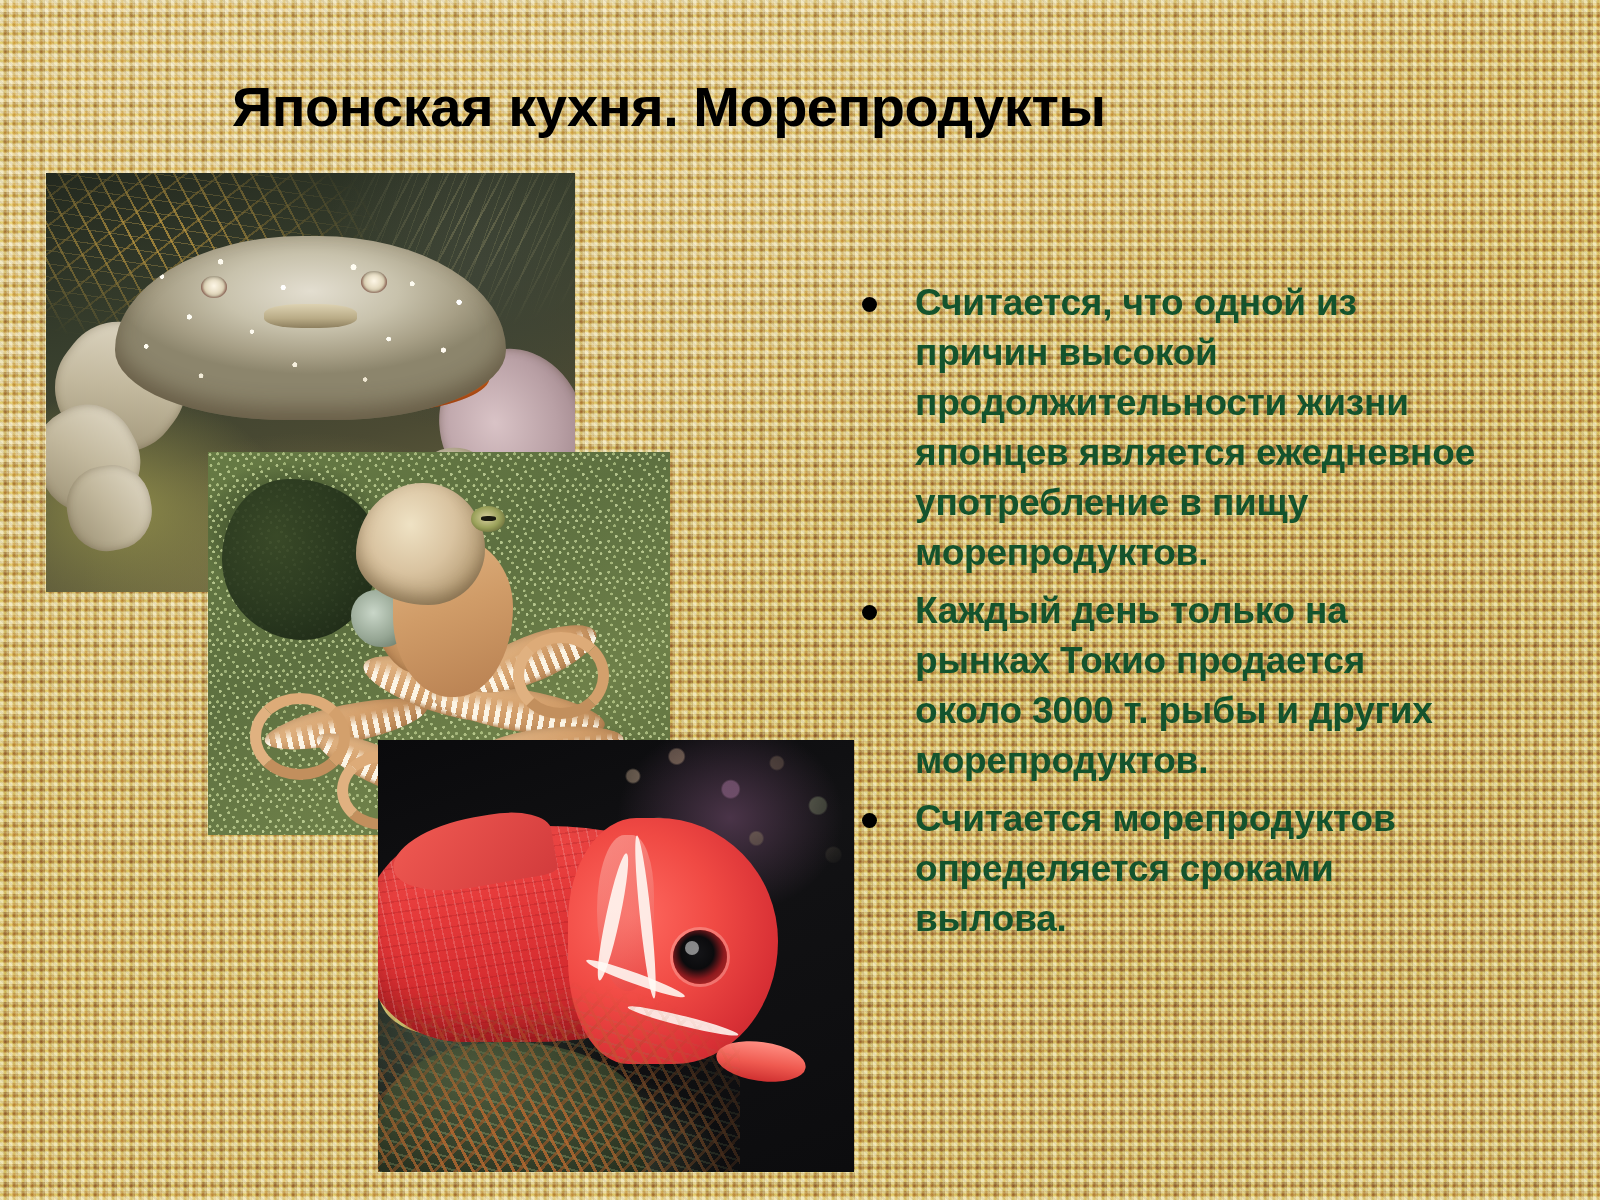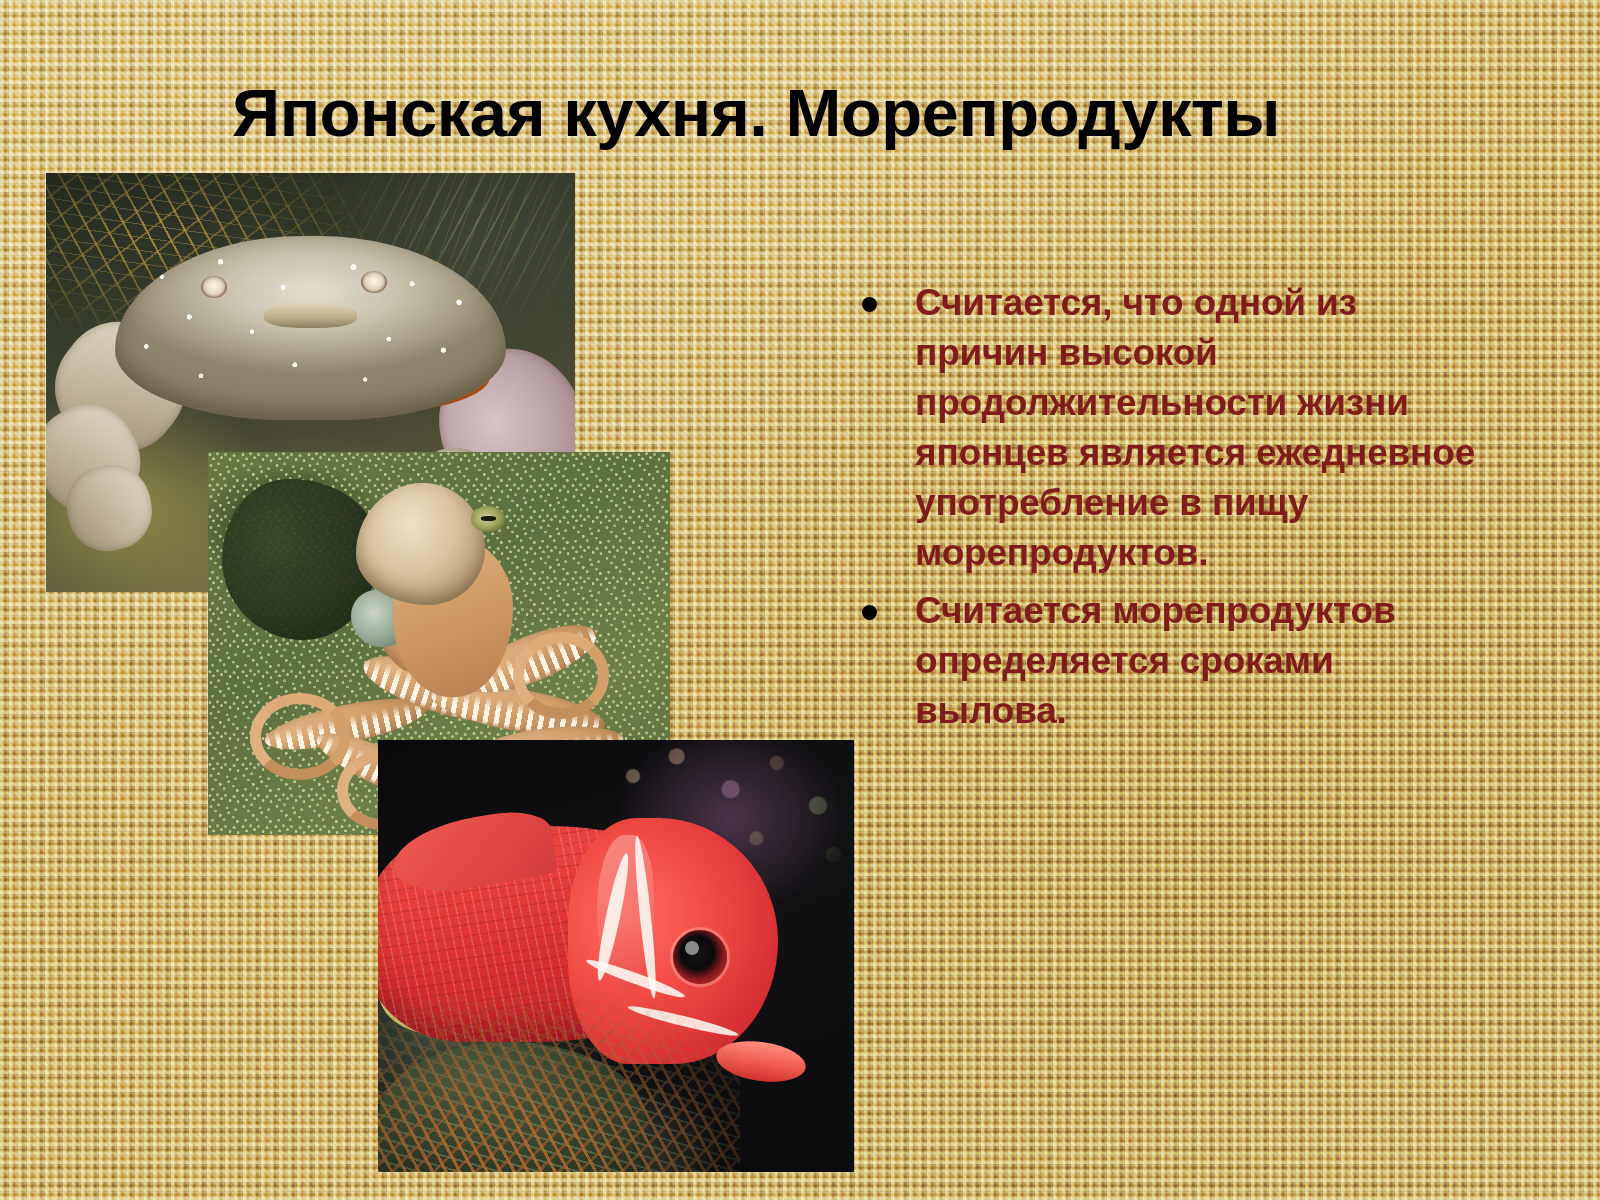--- a/index.html
+++ b/index.html
@@ -78,21 +78,21 @@
       repeating-linear-gradient(-45deg, rgba(255,244,214,0.06) 0 2px, rgba(0,0,0,0) 2px 5px);
     pointer-events: none;
   }
 
   
   .title {
     position: absolute;
     left: 232px;
     top: 78px;
     width: 1180px;
-    font-size: 67px;
+    font-size: 56px;
     font-weight: bold;
     color: #000000;
     letter-spacing: -0.5px;
     line-height: 1.05;
     white-space: nowrap;
   }
 
   
   .photo {
     position: absolute;
@@ -495,21 +495,21 @@
     height: 15px;
     border-radius: 50%;
     background: #000000;
     margin-top: 19px;
     margin-right: 38px;
   }
   .bullet-text {
     flex: 1 1 auto;
     font-size: 37px;
     font-weight: bold;
-    color: #7f1d1d;
+    color: #14532d;
     line-height: 50px;
     letter-spacing: -0.2px;
   }
 </style>
 </head>
 <body>
 
 <div class="slide">
 
   <div class="burlap"></div>
@@ -588,20 +588,24 @@
     <div class="fish-coral-bottom"></div>
   </div>
 
   <div class="bullets">
 
     <div class="bullet-row">
       <span class="bullet-dot"></span>
       <span class="bullet-text">Считается, что одной из причин высокой продолжительности жизни японцев является ежедневное употребление в пищу морепродуктов.</span>
     </div>
 
+    <div class="bullet-row">
+      <span class="bullet-dot"></span>
+      <span class="bullet-text">Каждый день только  на рынках Токио продается около 3000 т. рыбы и других морепродуктов.</span>
+    </div>
 
     <div class="bullet-row">
       <span class="bullet-dot"></span>
       <span class="bullet-text">Считается морепродуктов определяется сроками вылова.</span>
     </div>
 
   </div>
 
 </div>
 

